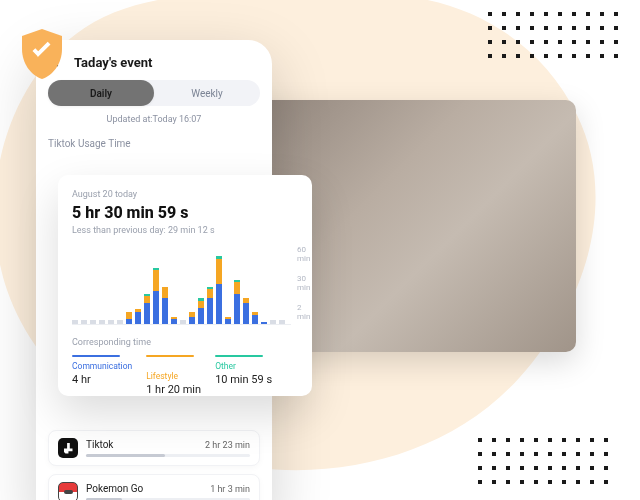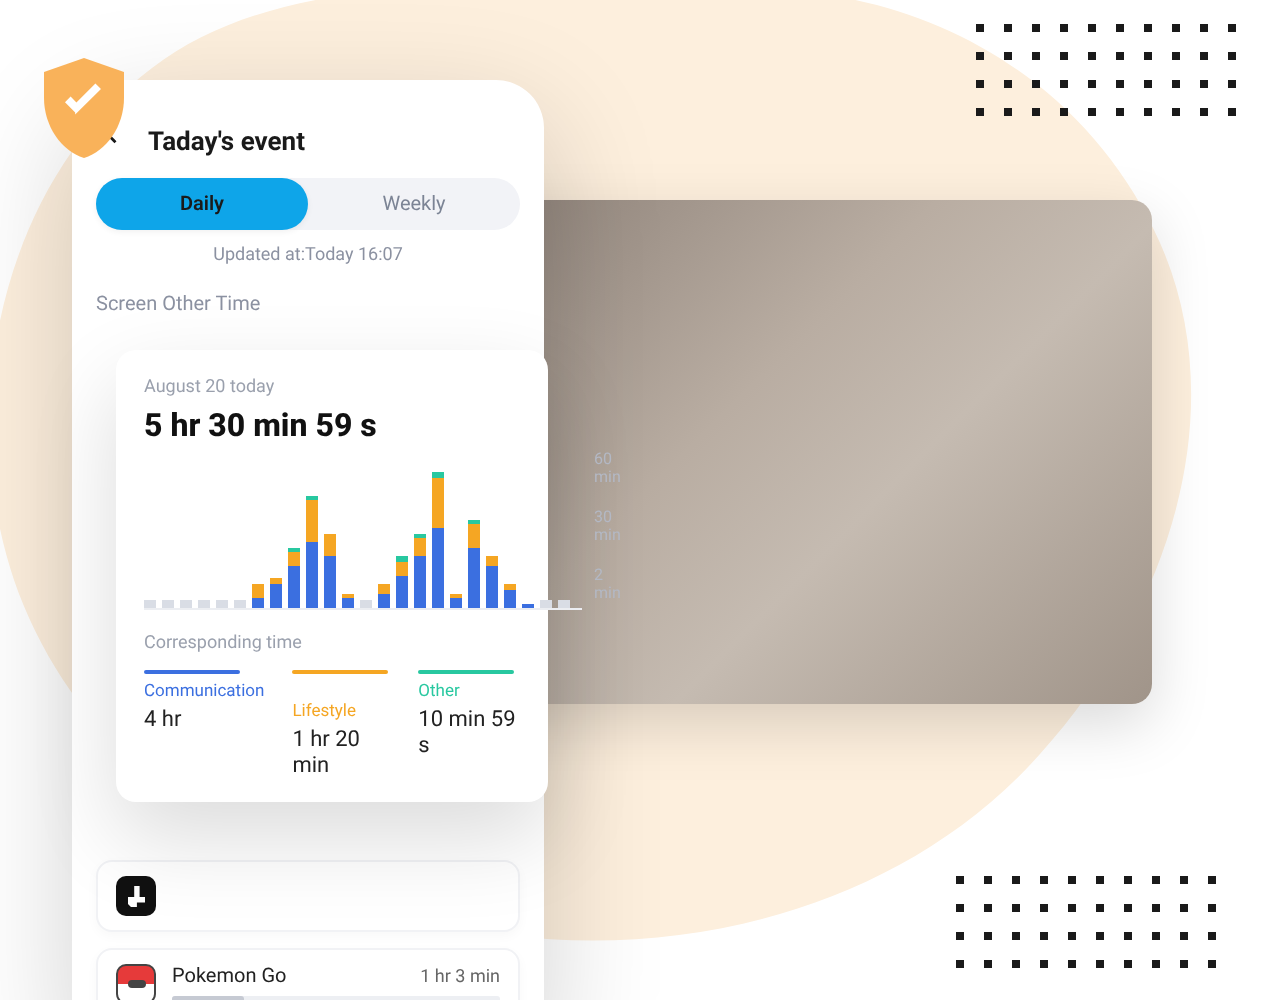--- a/index.html
+++ b/index.html
@@ -19,31 +19,31 @@
 .photo { position: absolute; top: 100px; left: 230px; width: 346px; height: 252px; border-radius: 10px; z-index: 1; background: linear-gradient(135deg, #8d8178 0%, #b9ada2 40%, #c5bbb1 60%, #a09489 100%); box-shadow: 0 10px 30px rgba(0,0,0,0.15); overflow: hidden; }
 
 
 .shield { position: absolute; top: 26px; left: 14px; width: 56px; height: 56px; z-index: 4; }
 
 
 .phone { position: absolute; top: 40px; left: 36px; width: 236px; height: 484px; background: #fff; border-radius: 24px; box-shadow: 0 20px 60px rgba(0,0,0,0.18); z-index: 2; padding: 14px 12px; overflow: hidden; }
 .phone-header { display: flex; align-items: center; gap: 10px; margin-bottom: 10px; }
 .back-arrow { width: 16px; height: 16px; display: flex; align-items: center; justify-content: center; cursor: pointer; }
 .back-arrow svg { width: 14px; height: 14px; }
-.phone-title { font-size: 13px; font-weight: 700; color: #1a1a1a; margin-top: 10px; }
+.phone-title { font-size: 13px; font-weight: 700; color: #1a1a1a; }
 
 .seg { display: flex; background: #f2f3f7; border-radius: 16px; height: 26px; margin-bottom: 8px; font-size: 10px; }
 .seg div { flex: 1; display: flex; align-items: center; justify-content: center; color: #7c8495; }
-.seg .active { background: #0ea5e9; border-radius: 16px; color: #1a1a1a; font-weight: 600; box-shadow: 0 1px 3px rgba(0,0,0,0.06); }
+.seg .active { background: #737373; border-radius: 16px; color: #1a1a1a; font-weight: 600; box-shadow: 0 1px 3px rgba(0,0,0,0.06); }
 
 .updated { text-align: center; font-size: 9px; color: #8b91a1; margin-bottom: 14px; }
 .section-label { font-size: 10px; color: #8b91a1; margin-bottom: 6px; }
 
 
-.usage-card { position: absolute; top: 175px; left: 58px; width: 216px; background: #fff; border-radius: 10px; box-shadow: 0 18px 44px rgba(0,0,0,0.14); z-index: 3; padding: 14px 14px 12px; }
+.usage-card { position: absolute; top: 175px; left: 58px; width: 254px; background: #fff; border-radius: 10px; box-shadow: 0 18px 44px rgba(0,0,0,0.14); z-index: 3; padding: 14px 14px 0; }
 .usage-date   { font-size: 9px; color: #9aa0ad; margin-bottom: 4px; }
 .usage-total  { font-size: 16px; font-weight: 800; color: #111; margin-bottom: 3px; }
 .usage-delta  { font-size: 9px; color: #9aa0ad; margin-bottom: 10px; }
 
 .chart-wrap  { position: relative; height: 80px; display: flex; }
 .chart-bars  { flex: 1; display: flex; align-items: flex-end; gap: 3px; padding-right: 6px; border-bottom: 1px solid #eceef2; }
 .bar    { width: 6px; display: flex; flex-direction: column-reverse; height: 70px; justify-content: flex-start; }
 .bar i  { display: block; width: 100%; }
 .c-blue  { background: #3b6fe0; }
 .c-amber { background: #f5a623; }
@@ -190,44 +190,54 @@
     </div>
     <div class="phone-title">Taday's event</div>
   </div>
 
   <div class="seg">
     <div class="active">Daily</div>
     <div>Weekly</div>
   </div>
 
   <div class="updated">Updated at:Today 16:07</div>
-  <div class="section-label">Screen Other Time</div>
+  <div class="section-label">Tiktok Usage Time</div>
 
   <div class="app-rows">
     <div class="app-row">
       <div class="app-icon ic-tiktok"></div>
+      <div class="app-meta">
+        <div style="display:flex;justify-content:space-between;align-items:center">
+          <span class="app-name">Tiktok</span>
+          <span class="app-time">2 hr 23 min</span>
+        </div>
+        <div class="app-prog">
+            <i style="width:48%"></i>
+          </div>
+      </div>
     </div>
     <div class="app-row">
       <div class="app-icon ic-pokemon"></div>
       <div class="app-meta">
         <div style="display:flex;justify-content:space-between;align-items:center">
           <span class="app-name">Pokemon Go</span>
           <span class="app-time">1 hr 3 min</span>
         </div>
         <div class="app-prog">
             <i style="width:22%"></i>
           </div>
       </div>
     </div>
   </div>
 </div>
 
 <div class="usage-card">
   <div class="usage-date">August 20 today</div>
   <div class="usage-total">5 hr 30 min 59 s</div>
+  <div class="usage-delta">Less than previous day: 29 min 12 s</div>
 
   <div class="chart-wrap">
     <div class="chart-bars" id="chart-bars">
         <div class="bar">
           <i class="c-gray" style="height: 4px;"></i>
         </div>
         <div class="bar">
           <i class="c-gray" style="height: 4px;"></i>
         </div>
         <div class="bar">

